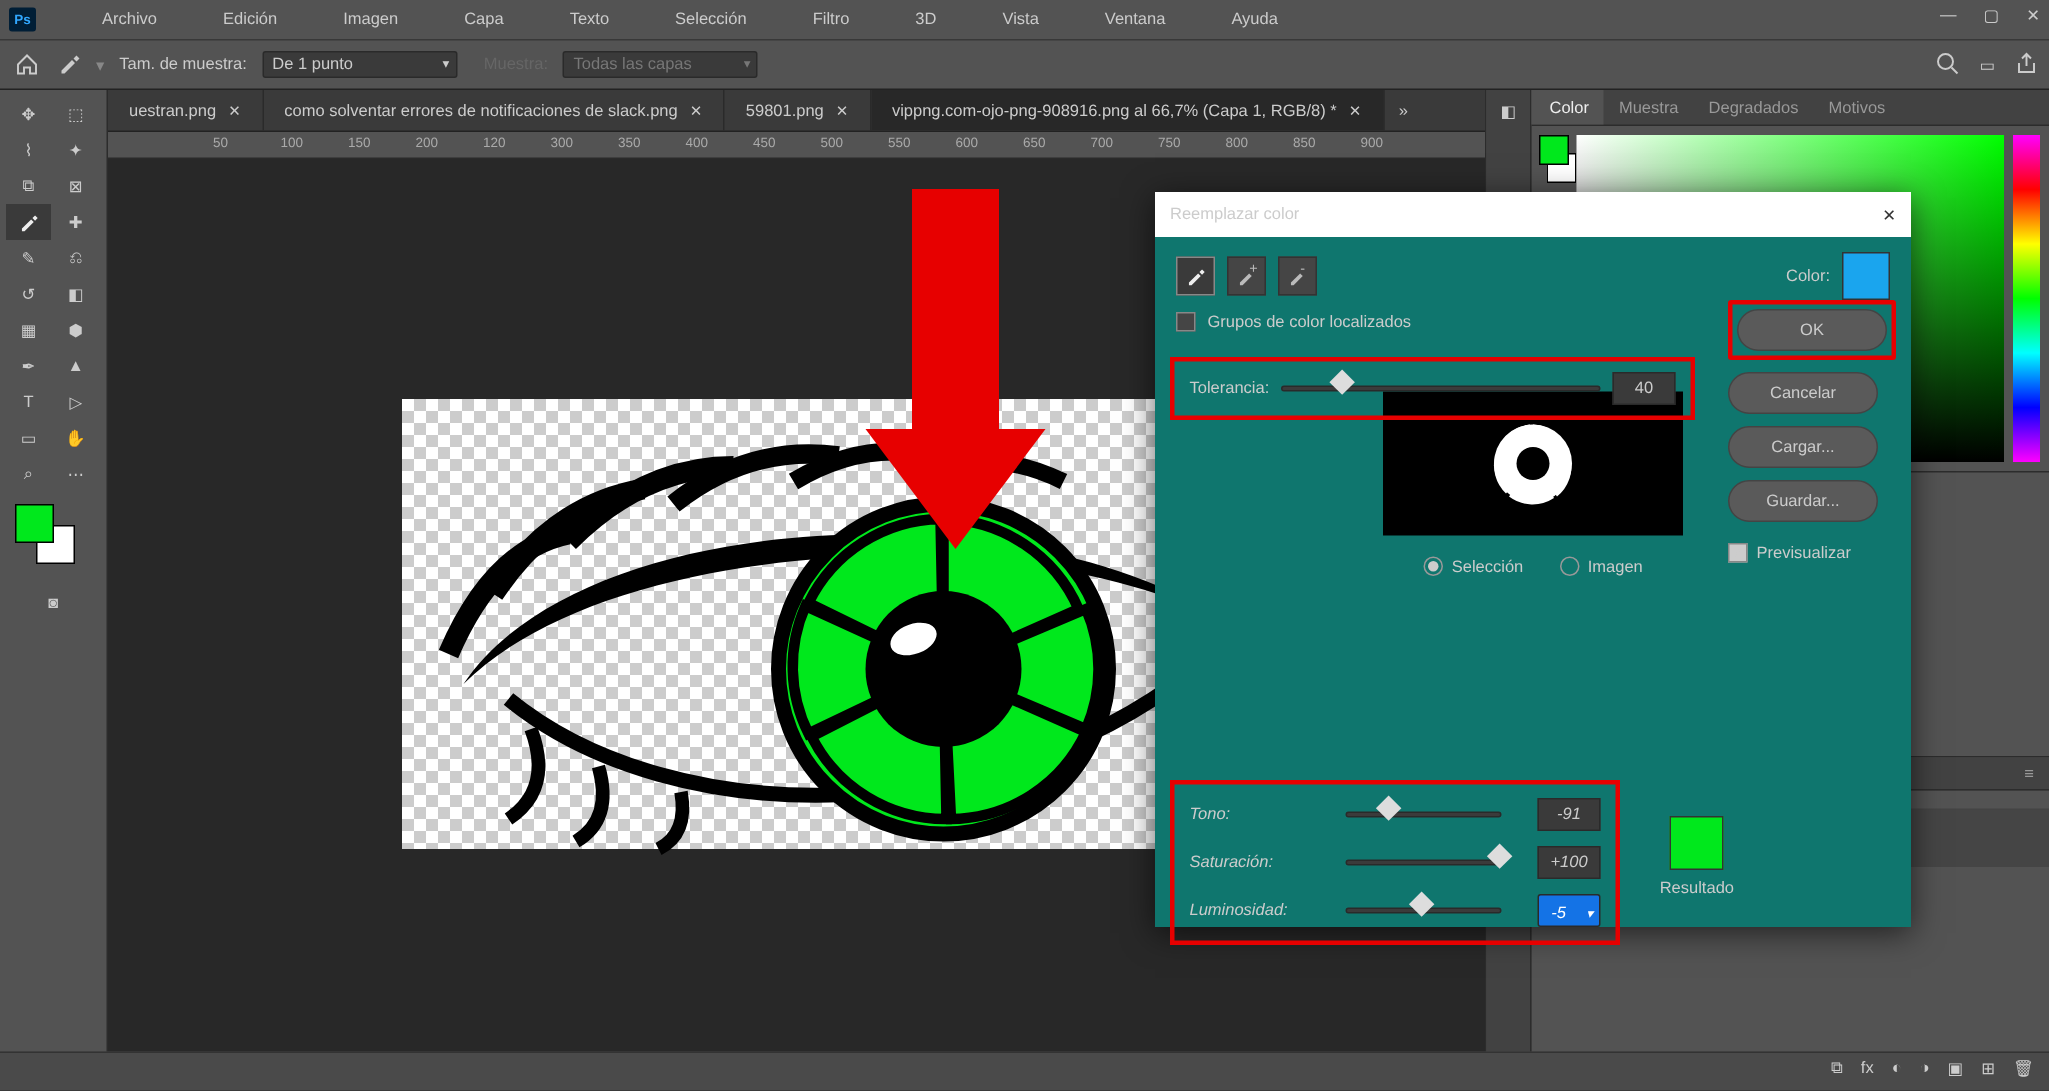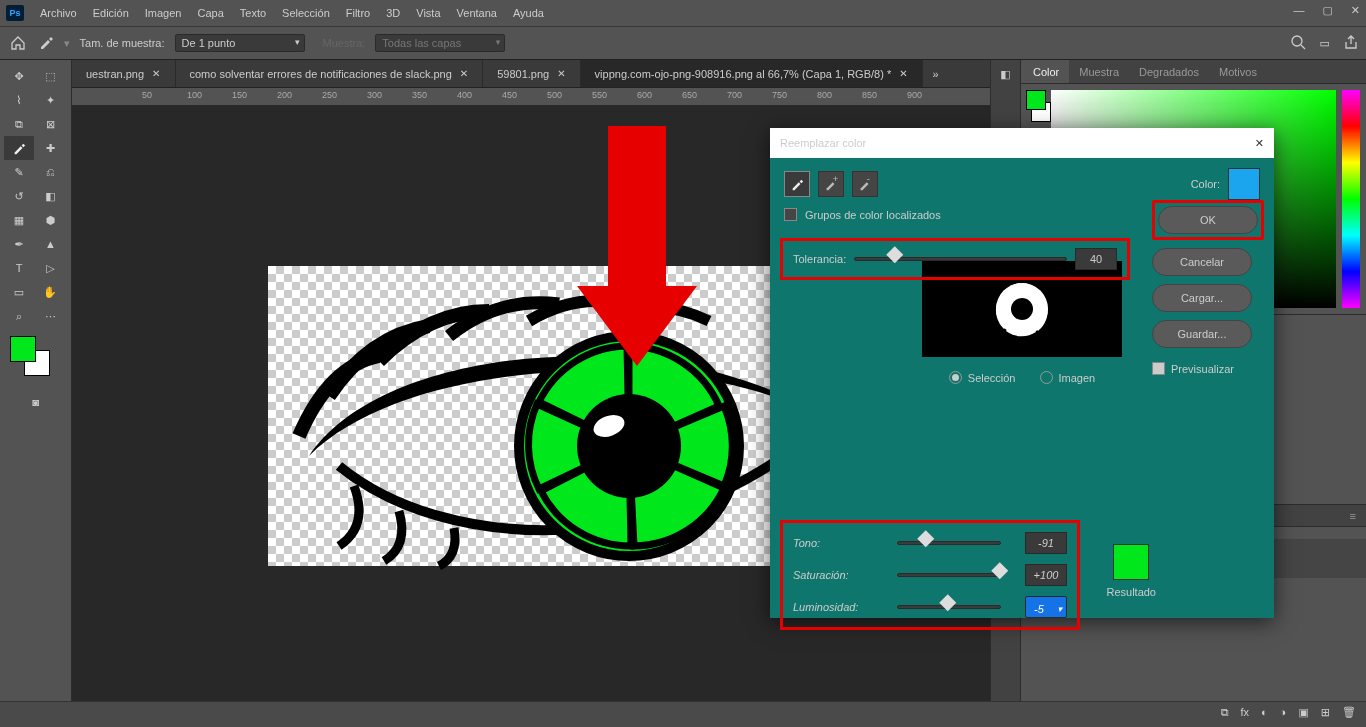--- a/index.html
+++ b/index.html
@@ -1,19 +1,19 @@
 <!DOCTYPE html>
 <html><head>
 <meta charset="utf-8">
 <style>
 *{margin:0;padding:0;box-sizing:border-box;font-family:"Segoe UI",Tahoma,sans-serif;font-size:11px;color:#ccc;}
 body{background:#323232;width:1366px;height:727px;overflow:hidden;position:relative;}
 .menubar{height:26px;background:#535353;display:flex;align-items:center;padding-left:6px;}
 .ps-icon{width:18px;height:16px;background:#001e36;color:#31a8ff;display:flex;align-items:center;justify-content:center;font-weight:bold;font-size:9px;border-radius:2px;margin-right:8px;}
-.menu-item{padding:0 8px;cursor:pointer;}
+.menu-item{padding:0 8px;cursor:pointer;margin-left:28px;}
 .win-controls{position:absolute;right:6px;top:4px;display:flex;gap:18px;}
 .optbar{height:34px;background:#535353;border-top:1px solid #383838;border-bottom:1px solid #222;display:flex;align-items:center;padding:0 8px;gap:10px;}
 .home-icon{width:20px;height:18px;display:flex;align-items:center;justify-content:center;}
 .sel{background:#3a3a3a;border:1px solid #2a2a2a;padding:2px 20px 2px 6px;border-radius:2px;position:relative;}
 .sel::after{content:"▾";position:absolute;right:4px;font-size:9px;}
 .opt-right{margin-left:auto;display:flex;gap:14px;align-items:center;}
 .main{display:flex;height:calc(100% - 60px - 22px);}
 .toolbox{width:72px;background:#535353;border-right:1px solid #2c2c2c;padding:4px;display:flex;flex-direction:column;}
 .tool-grid{display:grid;grid-template-columns:1fr 1fr;gap:0;}
 .tl{width:30px;height:24px;display:flex;align-items:center;justify-content:center;cursor:pointer;}
@@ -190,21 +190,21 @@
           <span>vippng.com-ojo-png-908916.png al 66,7% (Capa 1, RGB/8) *</span>
           <span class="x">✕</span>
         </div>
       <div class="tabs-more">»</div>
     </div>
     <div class="ruler-h">
       <span style="left:70px">50</span>
         <span style="left:115px">100</span>
       <span style="left:160px">150</span>
         <span style="left:205px">200</span>
-      <span style="left:250px">250</span>
+      <span style="left:250px">120</span>
         <span style="left:295px">300</span>
       <span style="left:340px">350</span>
         <span style="left:385px">400</span>
       <span style="left:430px">450</span>
         <span style="left:475px">500</span>
       <span style="left:520px">550</span>
         <span style="left:565px">600</span>
       <span style="left:610px">650</span>
         <span style="left:655px">700</span>
       <span style="left:700px">750</span>

